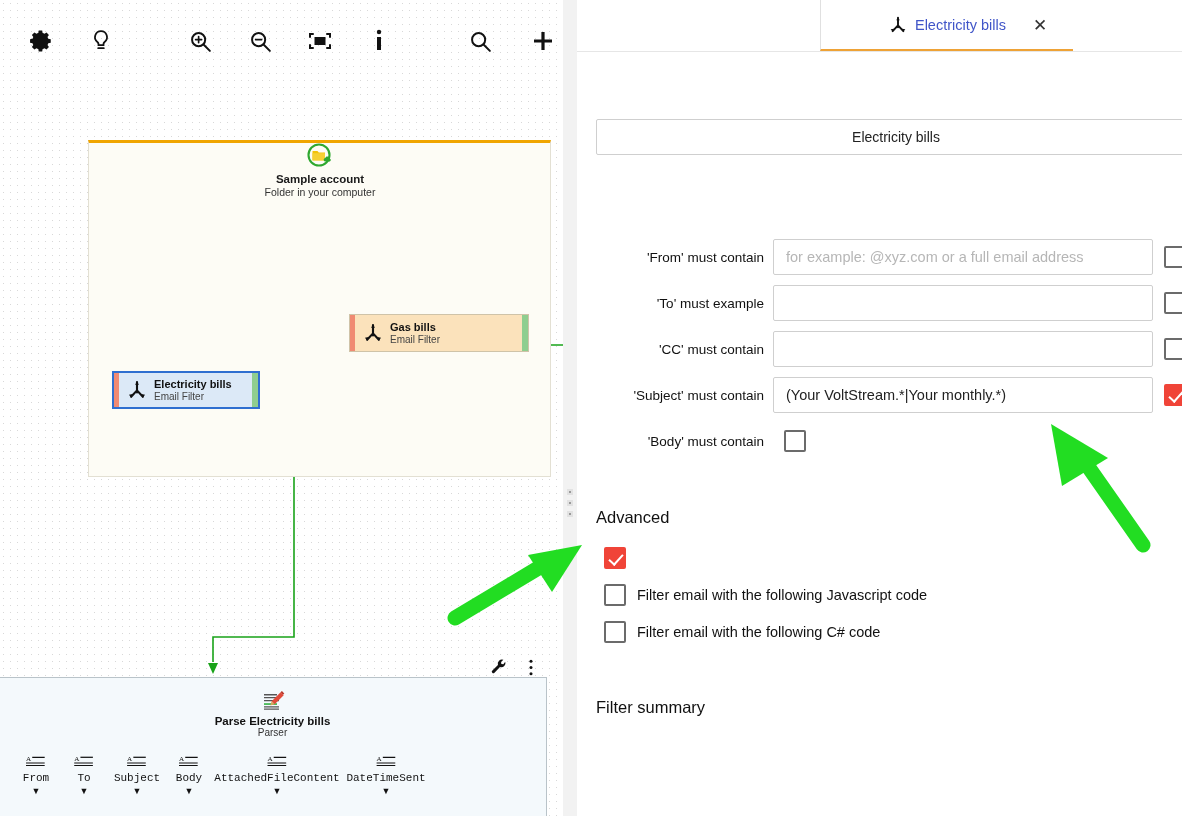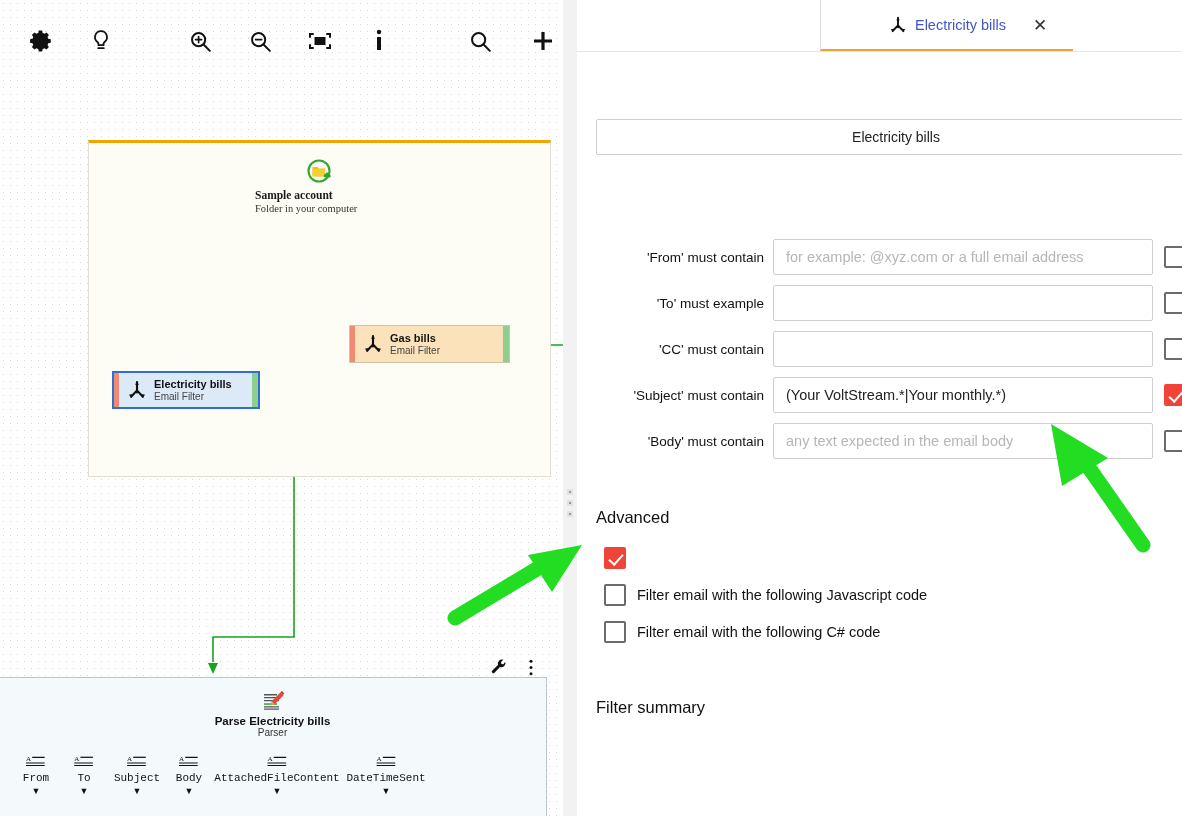--- a/index.html
+++ b/index.html
@@ -35,22 +35,22 @@
 
   
   #account-group {
     position: absolute; left: 88px; top: 140px;
     width: 463px; height: 337px;
     background: #fdfcf5;
     border: 1px solid #e3e0d3;
     border-top: 3px solid #f0a500;
   }
   #account-node {
-    position: absolute; left: 255px; top: 158px;
-    width: 130px;  font-family: Liberation Serif, serif;
+    position: absolute; left: 255px; top: 142px;
+    width: 130px; text-align: center;
   }
   #account-icon { width: 28px; height: 28px; margin: 0 auto 2px; display:block; }
   .acct-title { font-size: 11.5px; font-weight: bold; color: #1a1a1a; line-height: 14px; }
   .acct-sub { font-size: 10.5px; color: #333; line-height: 13px; }
 
   
   #conn-svg { position: absolute; left: 0; top: 0; width: 563px; height: 816px; pointer-events: none; }
 
   
   .filter-node {
@@ -61,21 +61,21 @@
   }
   .fn-left { width: 5px; height: 100%; background: #f08a72; flex: none; }
   .fn-right { width: 6px; height: 100%; background: #8fce8f; flex: none; }
   .fn-body { flex: 1; height: 100%; display: flex; align-items: center; padding-left: 7px; }
   .fn-icon { width: 22px; height: 22px; flex: none; margin-right: 6px; }
   .fn-text { line-height: 1.15; }
   .fn-title { font-size: 11px; font-weight: bold; color: #111; }
   .fn-sub { font-size: 10px; color: #444; }
 
   #node-gas {
-    left: 349px; top: 325px; width: 161px;
+    left: 349px; top: 314px; width: 180px;
     background: #fbe2bb; border: 1px solid #cfc3a8; justify-content: space-between;
   }
   #node-elec {
     left: 112px; top: 371px; width: 148px;
     background: #dce9f7; border: 2px solid #2f6fd0;
   }
 
   
   #parser-tools {
     position: absolute; left: 490px; top: 658px; width: 60px; height: 22px;
@@ -463,21 +463,20 @@
     </div>
 
     <div class="frow" style="top:377px">
       <span class="flabel">'Subject' must contain</span>
       <input class="finput" type="text" value="(Your VoltStream.*|Your monthly.*)" style="">
       <span class="cbox checked"></span>
     </div>
 
     <div class="frow" style="top:423px">
       <span class="flabel">'Body' must contain</span>
-      <input class="finput" type="text" placeholder="any text expected in the email body" style="">
       <span class="cbox"></span>
     </div>
 
     <div class="sec-title" style="top:508px">Advanced</div>
 
     <div class="advrow" style="top:547px">
       <span class="acb checked"></span>
     </div>
     <div class="advrow" style="top:584px">
       <span class="acb"></span>

